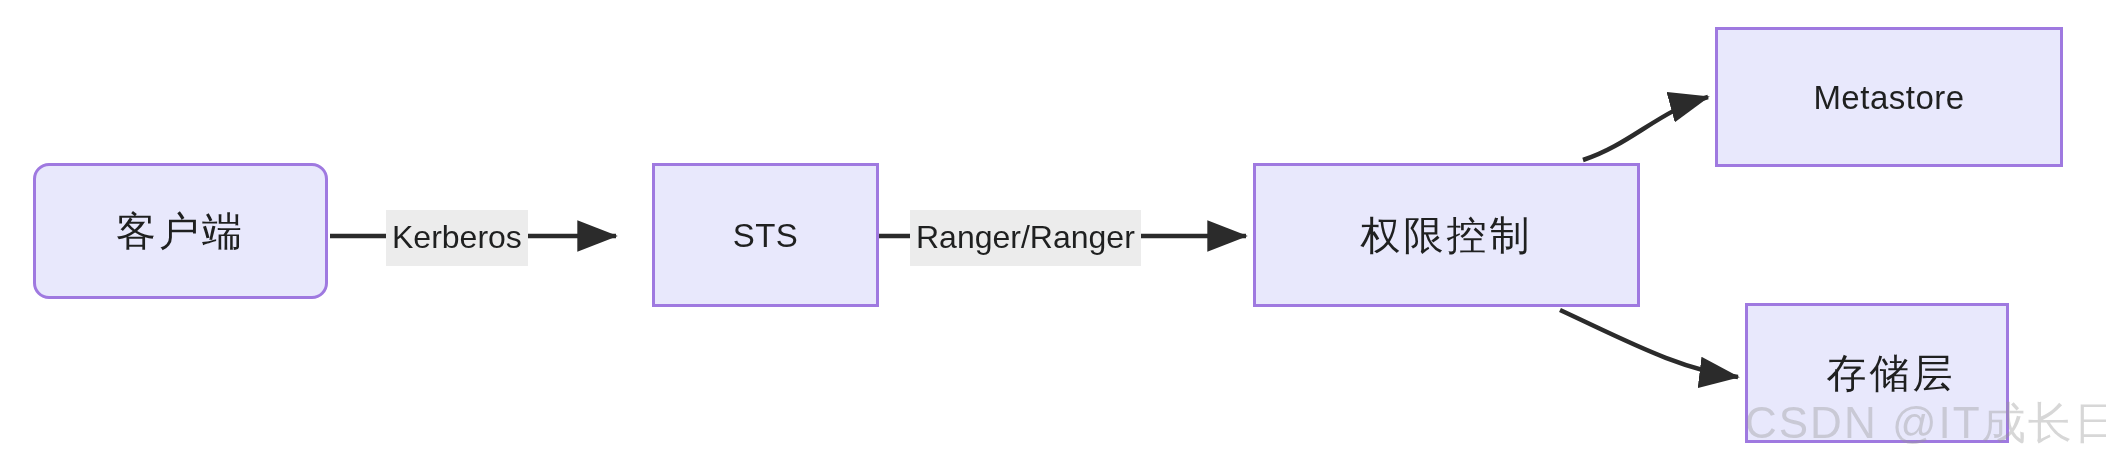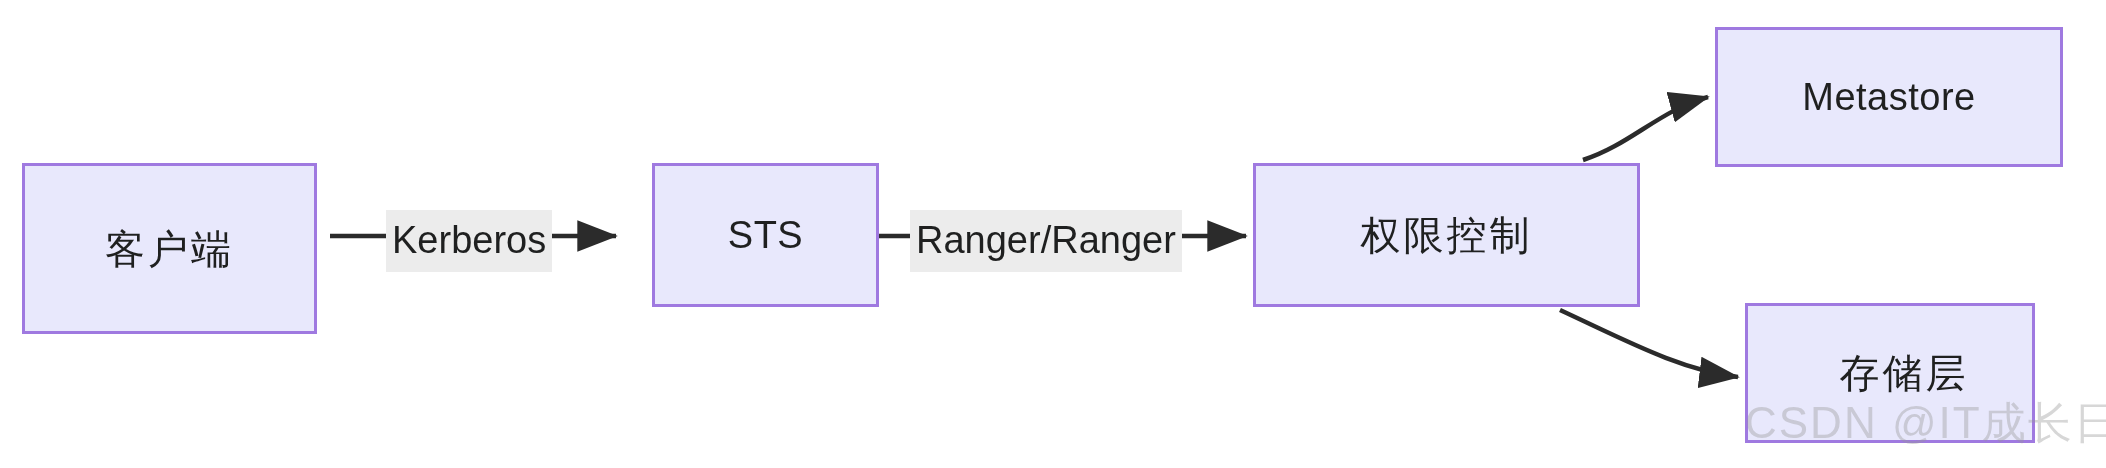--- a/index.html
+++ b/index.html
@@ -20,35 +20,35 @@
   .node {
     position: absolute;
     box-sizing: border-box;
     background: #e8e8fc;
     border: 3px solid #9f79e0;
     display: flex;
     align-items: center;
     justify-content: center;
   }
   .node-label {
-    font-size: 38px;
+    font-size: 33px;
     color: #1f2020;
     line-height: 1;
     letter-spacing: 0.5px;
     white-space: nowrap;
   }
   .node-label.cjk {
     font-size: 40px;
     letter-spacing: 3px;
   }
   .edge-label {
     position: absolute;
     background: #ececec;
     color: #1f2020;
-    font-size: 38px;
+    font-size: 32px;
     line-height: 1;
     padding: 11px 6px 13px 6px;
     white-space: nowrap;
     box-sizing: border-box;
   }
   #edge-layer {
     position: absolute;
     left: 0;
     top: 0;
     width: 2106px;
@@ -78,37 +78,37 @@
 
     <line x1="330" y1="236" x2="616" y2="236" stroke="#2b2b2b" stroke-width="4.5" marker-end="url(#arrowhead)"></line>
 
     <line x1="852" y1="236" x2="1246" y2="236" stroke="#2b2b2b" stroke-width="4.5" marker-end="url(#arrowhead)"></line>
 
     <path d="M 1583 160 C 1630 145, 1660 110, 1708 97" fill="none" stroke="#2b2b2b" stroke-width="4.5" marker-end="url(#arrowhead)"></path>
 
     <path d="M 1560 310 C 1625 340, 1680 370, 1738 377" fill="none" stroke="#2b2b2b" stroke-width="4.5" marker-end="url(#arrowhead)"></path>
   </svg>
 
-  <div class="node" style="left:22px; top:163px; width:295px; height:171px;">
+  <div class="node" style="left:33px; top:163px; width:295px; height:136px;border-radius:16px;">
     <span class="node-label cjk">客户端</span>
   </div>
 
   <div class="node" style="left:623px; top:163px; width:227px; height:144px;margin-left:29px;">
     <span class="node-label">STS</span>
   </div>
 
   <div class="node" style="left:1253px; top:163px; width:387px; height:144px;">
     <span class="node-label cjk">权限控制</span>
   </div>
 
   <div class="node" style="left:1715px; top:27px; width:348px; height:140px;">
     <span class="node-label">Metastore</span>
   </div>
 
-  <div class="node" style="left:1745px; top:303px; width:290px; height:140px;padding-left:28px;">
+  <div class="node" style="left:1745px; top:303px; width:264px; height:140px;padding-left:28px;">
     <span class="node-label cjk">存储层</span>
   </div>
 
   <div class="edge-label" style="left:386px; top:210px;">Kerberos</div>
 
   <div class="edge-label" style="left:910px; top:210px;">Ranger/Ranger</div>
 
   <div class="watermark" style="left:1745px; top:394px;">CSDN @IT成长日记</div>
 
 </div>

